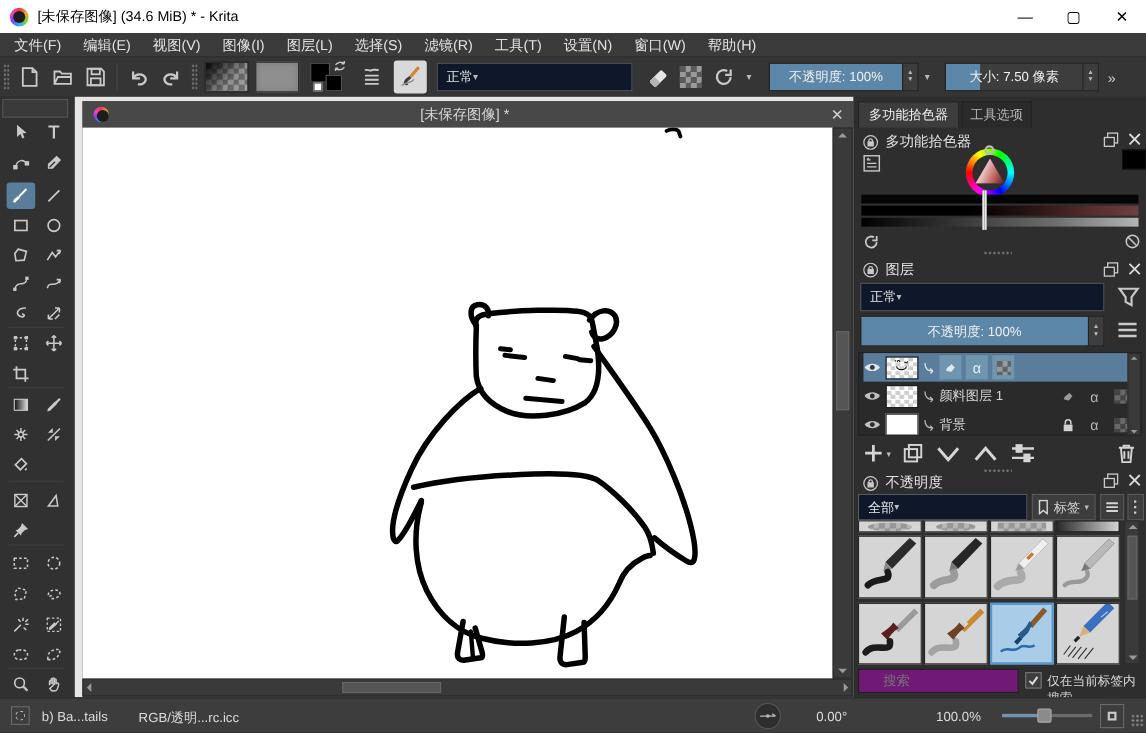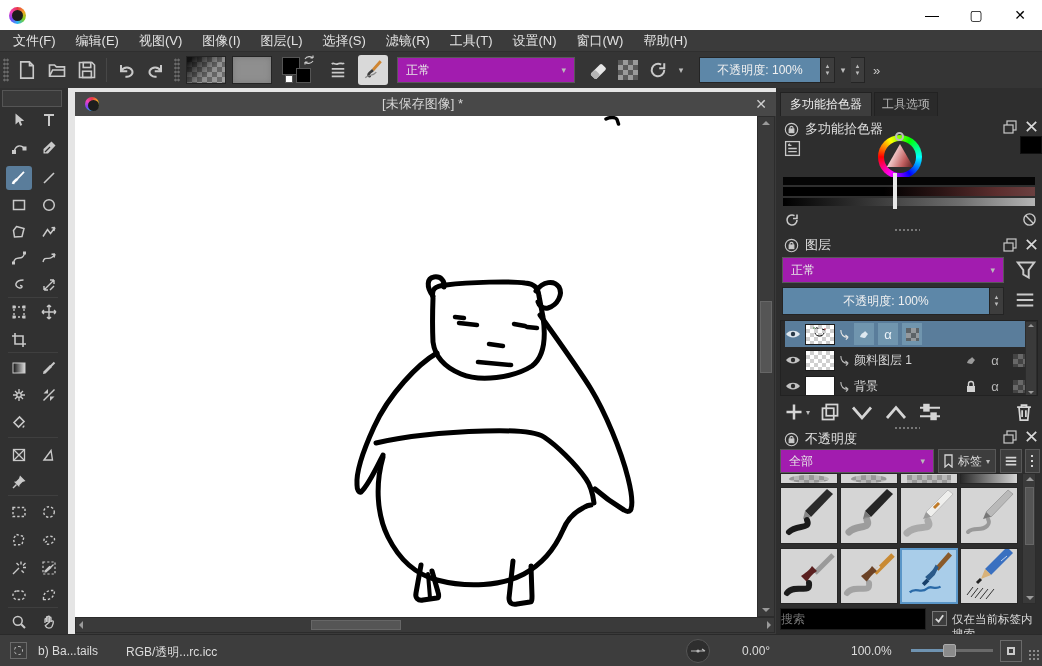--- a/index.html
+++ b/index.html
@@ -21,21 +21,21 @@
   #toolbar{left:0;top:52px;width:1042px;height:36px;background:#353535;display:flex;align-items:center}
   .grip{width:6px;height:24px;margin:0 3px;background-image:radial-gradient(#6c6c6c 1px,transparent 1.2px);background-size:3px 4px}
   .tbtn{width:30px;height:28px;display:flex;align-items:center;justify-content:center}
   .sep{width:1px;height:24px;background:#474747;margin:0 4px}
   .checker{background:conic-gradient(#9a9a9a 0 25%,#5a5a5a 0 50%,#9a9a9a 0 75%,#5a5a5a 0) 0 0/10px 10px}
   .slider{height:26px;border:1px solid #242424;color:#f0f0f0;font-size:12px;display:flex;align-items:center;justify-content:center;background:#3d3d3d;position:relative;overflow:hidden}
   .slider .fill{position:absolute;left:0;top:0;bottom:0;background:#5d87a8}
   .slider span{position:relative;z-index:1}
   .spin{width:14px;height:26px;border:1px solid #242424;border-left:none;display:flex;flex-direction:column;align-items:center;justify-content:center;background:#3d3d3d;color:#bbb;font-size:6px;line-height:7px}
   .ddarrow{width:16px;height:26px;display:flex;align-items:center;justify-content:center;color:#bbb;font-size:9px}
-  .dropdown{height:26px;background:#a21caf;border:1px solid #585858;display:flex;align-items:center;padding:0 8px;color:#e6e6e6;font-size:12px;justify-content:space-between}
+  .dropdown{height:26px;background:#0f172a;border:1px solid #585858;display:flex;align-items:center;padding:0 8px;color:#e6e6e6;font-size:12px;}
   
   #toolbox{left:0;top:88px;width:68px;height:546px;background:#313131}
   #toolbox .hdr{position:absolute;left:2px;top:2px;width:60px;height:17px;background:#3a3a3a;border:1px solid #555}
   .tool{position:absolute;width:26px;height:24px;display:flex;align-items:center;justify-content:center;border-radius:3px}
   .tool.sel{background:#5a7d9b}
   .tsep{position:absolute;left:8px;width:50px;height:1px;background:#3f3f3f}
   
   #mdi{left:68px;top:88px;width:708px;height:546px;background:#e5e5e5}
   #docwin{position:absolute;left:7px;top:4px;width:701px;height:542px;background:#3a3a3a}
   #doctitle{position:absolute;left:0;top:0;width:701px;height:24px;background:#484848;display:flex;align-items:center;color:#d6d6d6}
@@ -57,20 +57,21 @@
   
   #statusbar{left:0;top:634px;width:1042px;height:32px;background:#3d3d3d;border-top:1px solid #2a2a2a;font-size:12px;color:#dcdcdc}
   input{outline:none}
   svg{display:block}
 </style>
 </head>
 <body>
 
 <div class="abs" id="titlebar">
   <div style="margin:0 8px 0 9px" class="krita-logo"></div>
+  <div style="font-size:13px">[未保存图像]  (34.6 MiB)  * - Krita</div>
   <div style="margin-left:auto;display:flex">
     <div class="wbtn">—</div>
     <div class="wbtn">▢</div>
     <div class="wbtn">✕</div>
   </div>
 </div>
 
 <div class="abs" id="menubar">
   <span>文件(F)</span>
   <span>编辑(E)</span>
@@ -166,20 +167,24 @@
   <div class="ddarrow">▾</div>
   <div class="slider" style="width:122px;margin-left:10px">
     <div class="fill" style="width:100%"></div>
       <span>不透明度: 100%</span>
   </div>
   <div class="spin">
       <span>▲</span>
       <span>▼</span>
     </div>
   <div class="ddarrow">▾</div>
+  <div class="slider" style="width:126px;margin-left:8px">
+    <div class="fill" style="width:25%"></div>
+      <span>大小: 7.50 像素</span>
+  </div>
   <div class="spin">
       <span>▲</span>
       <span>▼</span>
     </div>
   <div style="margin-left:8px;color:#c9c9c9">»</div>
 </div>
 
 <div class="abs" id="toolbox">
   <div class="hdr"></div>
 
@@ -769,21 +774,21 @@
         </g>
       </svg>
     </div>
 
   <div class="sbar" style="left:246px;top:385px;width:14px;height:131px">
     <div class="arr" style="left:3px;top:3px;border-bottom-color:#9a9a9a;border-top:none"></div>
     <div class="sthumb" style="left:2px;top:13px;width:9px;height:58px"></div>
     <div class="arr" style="left:3px;bottom:3px;border-top-color:#9a9a9a;border-bottom:none"></div>
   </div>
 
-  <input class="abs" style="left: 4px; top: 520px; width: 146px; height: 22px; background: #000000; border: 1px solid rgb(31, 31, 31); color: rgb(170, 170, 170); font-size: 12px; padding: 0px 0;" placeholder="搜索">
+  <input class="abs" style="left: 4px; top: 520px; width: 146px; height: 22px; background: #701a75; border: 1px solid rgb(31, 31, 31); color: rgb(170, 170, 170); font-size: 12px; padding: 0px 22px;" placeholder="搜索">
   <div class="abs" style="left:156px;top:523px;width:15px;height:15px;background:#3d3d3d;border:1px solid #777;display:flex;align-items:center;justify-content:center">
     <svg width="11" height="11" viewBox="0 0 12 12" stroke="#d9d9d9" fill="none" stroke-width="2">
         <path d="M2 6.5 L5 9.5 L10 2.5"></path>
       </svg>
     </div>
   <span class="abs" style="left:176px;top:524px;font-size:11.5px;color:#d9d9d9">仅在当前标签内搜索</span>
 </div>
 
 <div class="abs" id="statusbar">
   <div class="abs" style="left:10px;top:7px;width:17px;height:17px;border:1px solid #6a6a6a;display:flex;align-items:center;justify-content:center">

